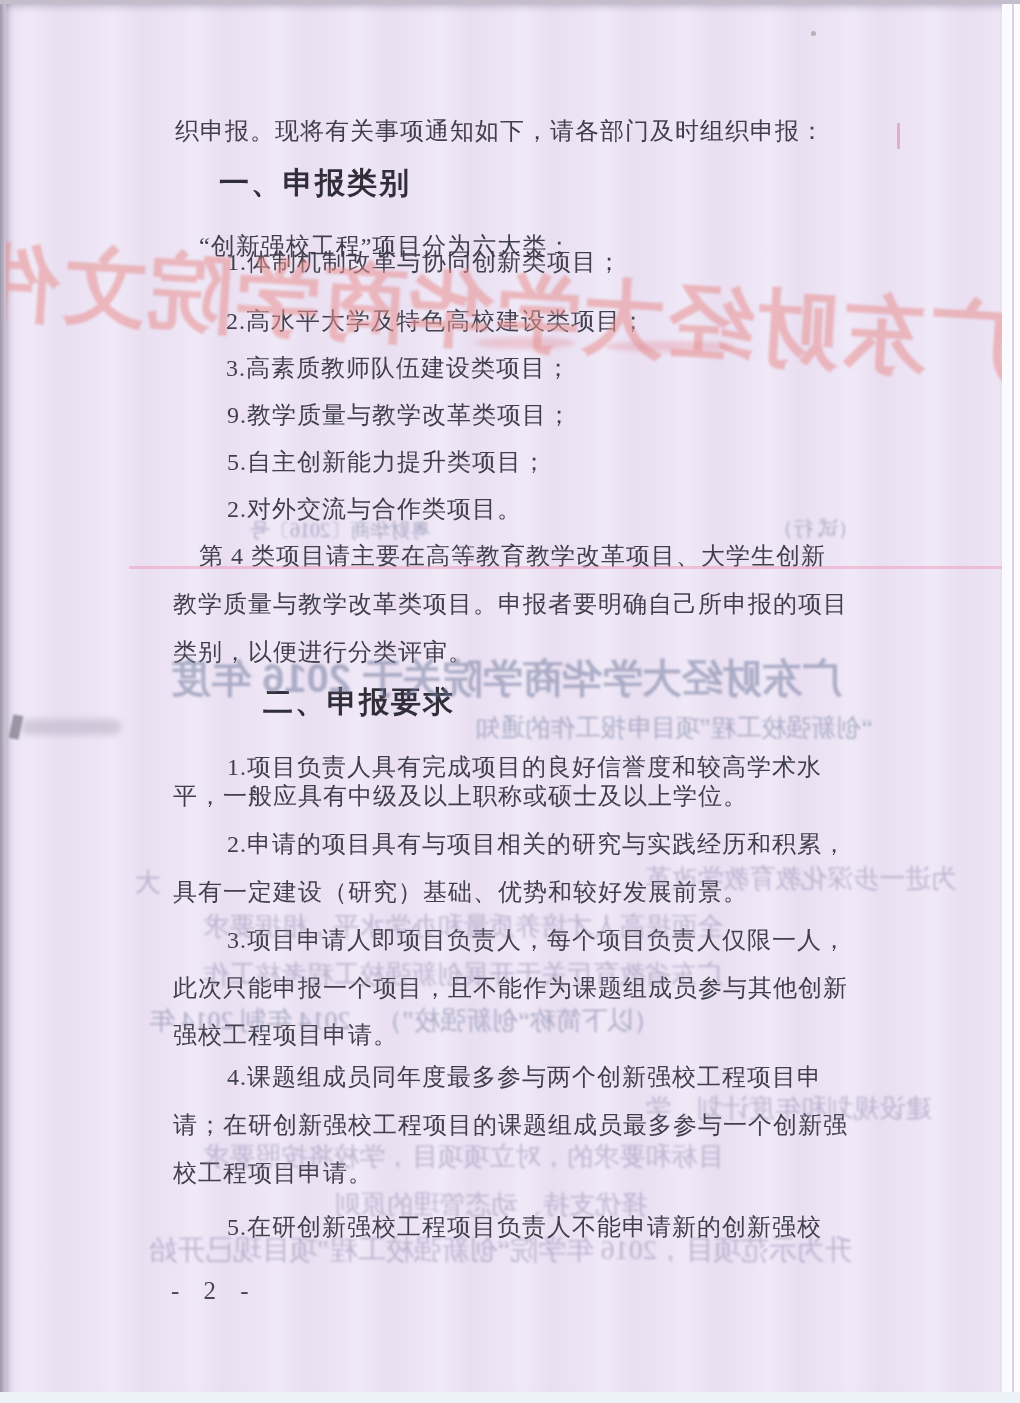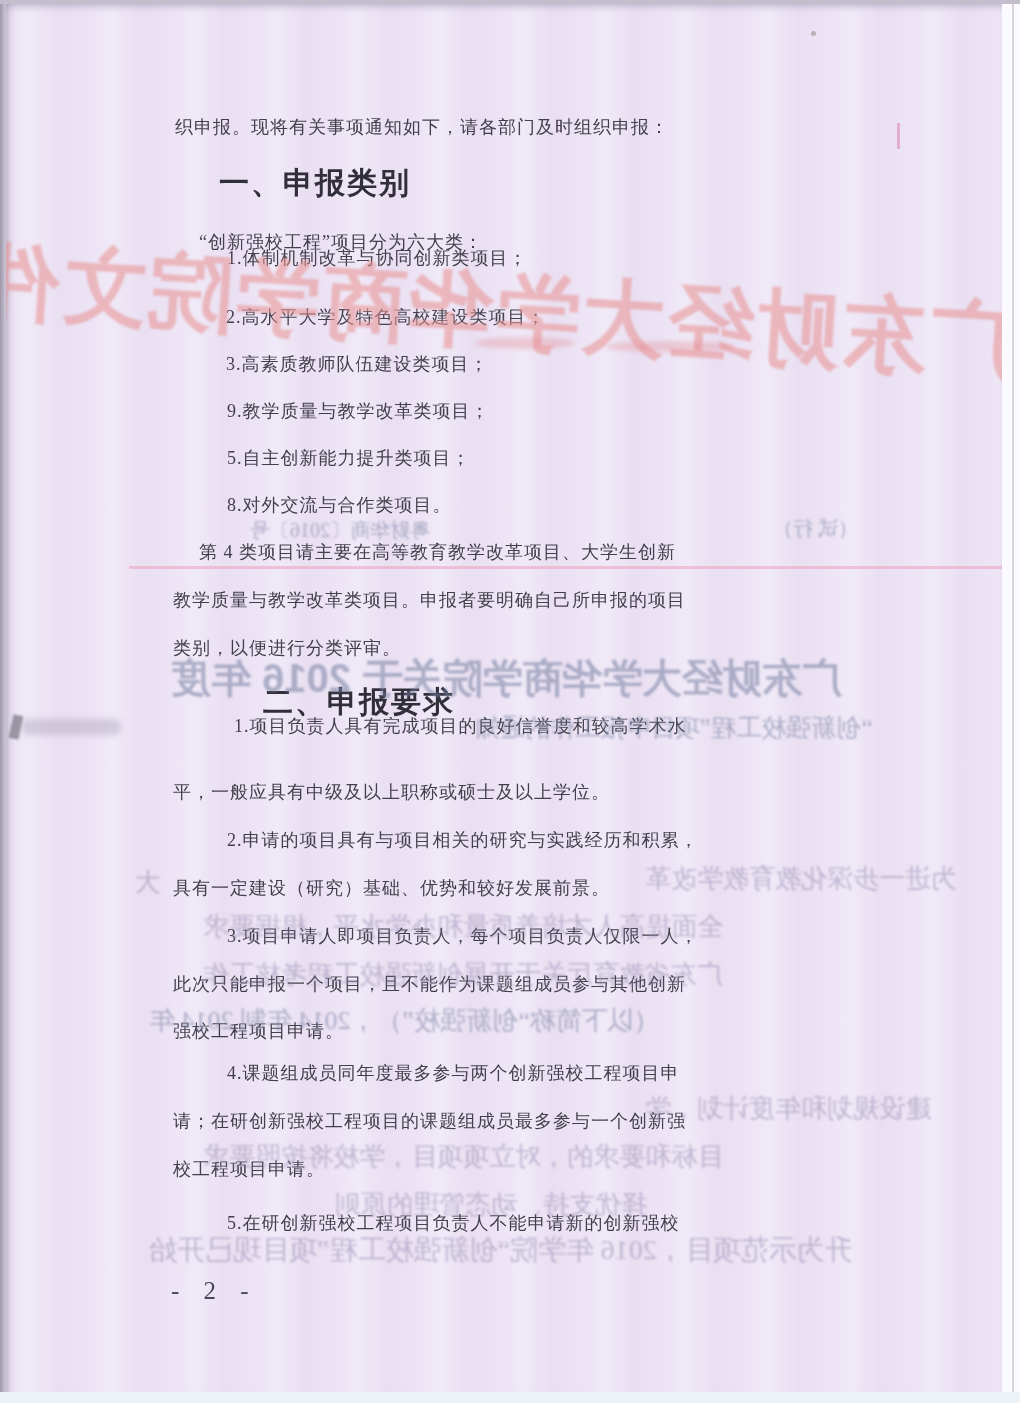--- a/index.html
+++ b/index.html
@@ -21,21 +21,21 @@
   
   .page{
     position:absolute;left:5px;top:3px;width:998px;height:1390px;
     background:repeating-linear-gradient(90deg,#ece3f4 0px,#f0e9f7 26px,#e9dff1 55px,#ece3f4 82px);
     box-shadow:inset 0 7px 9px -5px rgba(118,108,136,.5), inset 9px 0 8px -7px rgba(118,108,136,.55);
     overflow:hidden;
   }
 
   
   .line{position:absolute;white-space:nowrap;color:#413f4b;
-    font-family:"Liberation Serif",serif;font-size:18px;letter-spacing:1px;}
+    font-family:"Liberation Serif",serif;font-size:24px;letter-spacing:1px;}
   .line.heading{font-family:"Liberation Sans",sans-serif;font-weight:700;
     font-size:30px;letter-spacing:2px;color:#302e39;}
   .pagenum{position:absolute;white-space:nowrap;color:#49475a;
     font-family:"Liberation Serif",serif;font-size:25px;letter-spacing:9px;}
 
   
   .red-watermark{
     position:absolute;left:108px;top:256px;width:900px;height:160px;
     transform:scaleX(-1) rotate(-3.5deg);
     font-family:"Liberation Serif",serif;font-weight:700;
@@ -90,26 +90,26 @@
 
     <div id="lines">
         <div class="line" style="left: 170px; top: 112px;">织申报。现将有关事项通知如下，请各部门及时组织申报：</div>
         <div class="line heading" style="left: 214px; top: 160px;">一、申报类别</div>
         <div class="line" style="left: 194px; top: 227px;">“创新强校工程”项目分为六大类：</div>
         <div class="line" style="left: 222px; top: 243px; text-align: center;">1.体制机制改革与协同创新类项目；</div>
         <div class="line" style="left: 221px; top: 302px;">2.高水平大学及特色高校建设类项目；</div>
         <div class="line" style="left: 221px; top: 349px;">3.高素质教师队伍建设类项目；</div>
         <div class="line" style="left: 222px; top: 396px;">9.教学质量与教学改革类项目；</div>
         <div class="line" style="left: 222px; top: 443px;">5.自主创新能力提升类项目；</div>
-        <div class="line" style="left: 222px; top: 490px;">8.对外交流与合作类项目。</div>
+        <div class="line" style="left: 222px; top: 490px;">2.对外交流与合作类项目。</div>
         <div class="line" style="left: 194px; top: 537px;">第 4 类项目请主要在高等教育教学改革项目、大学生创新</div>
         <div class="line" style="left: 168px; top: 585px;">教学质量与教学改革类项目。申报者要明确自己所申报的项目</div>
         <div class="line" style="left: 168px; top: 633px;">类别，以便进行分类评审。</div>
         <div class="line heading" style="left: 214px; top: 679px; margin-left: 44px;">二、申报要求</div>
-        <div class="line" style="left: 222px; top: 711px; margin-left: 7px;">1.项目负责人具有完成项目的良好信誉度和较高学术水</div>
+        <div class="line" style="left: 222px; top: 748px;">1.项目负责人具有完成项目的良好信誉度和较高学术水</div>
         <div class="line" style="left: 168px; top: 777px;">平，一般应具有中级及以上职称或硕士及以上学位。</div>
         <div class="line" style="left: 222px; top: 825px;">2.申请的项目具有与项目相关的研究与实践经历和积累，</div>
         <div class="line" style="left: 168px; top: 873px;">具有一定建设（研究）基础、优势和较好发展前景。</div>
         <div class="line" style="left: 222px; top: 921px;">3.项目申请人即项目负责人，每个项目负责人仅限一人，</div>
         <div class="line" style="left: 168px; top: 969px;">此次只能申报一个项目，且不能作为课题组成员参与其他创新</div>
         <div class="line" style="left: 168px; top: 1016px;">强校工程项目申请。</div>
         <div class="line" style="left: 222px; top: 1058px;">4.课题组成员同年度最多参与两个创新强校工程项目申</div>
         <div class="line" style="left: 168px; top: 1106px;">请；在研创新强校工程项目的课题组成员最多参与一个创新强</div>
         <div class="line" style="left: 168px; top: 1154px;">校工程项目申请。</div>
         <div class="line" style="left: 222px; top: 1200px; margin-top: 8px;">5.在研创新强校工程项目负责人不能申请新的创新强校</div>

